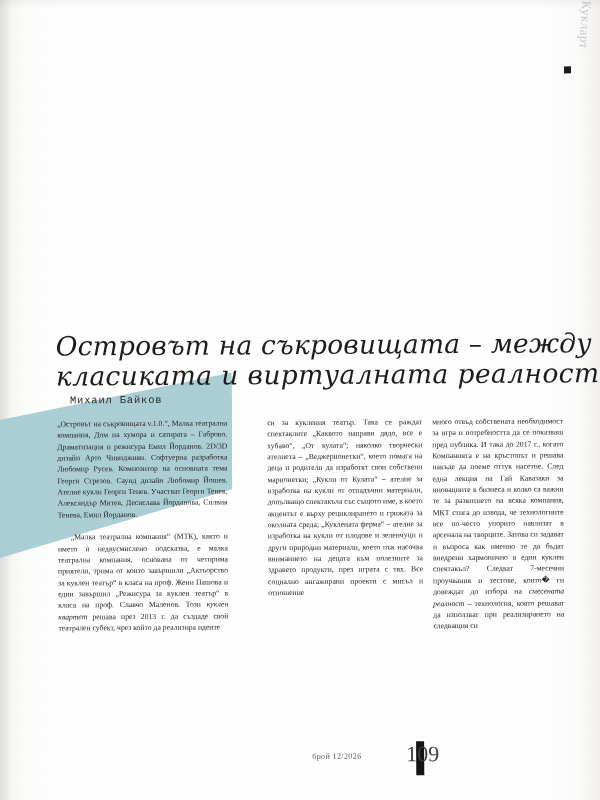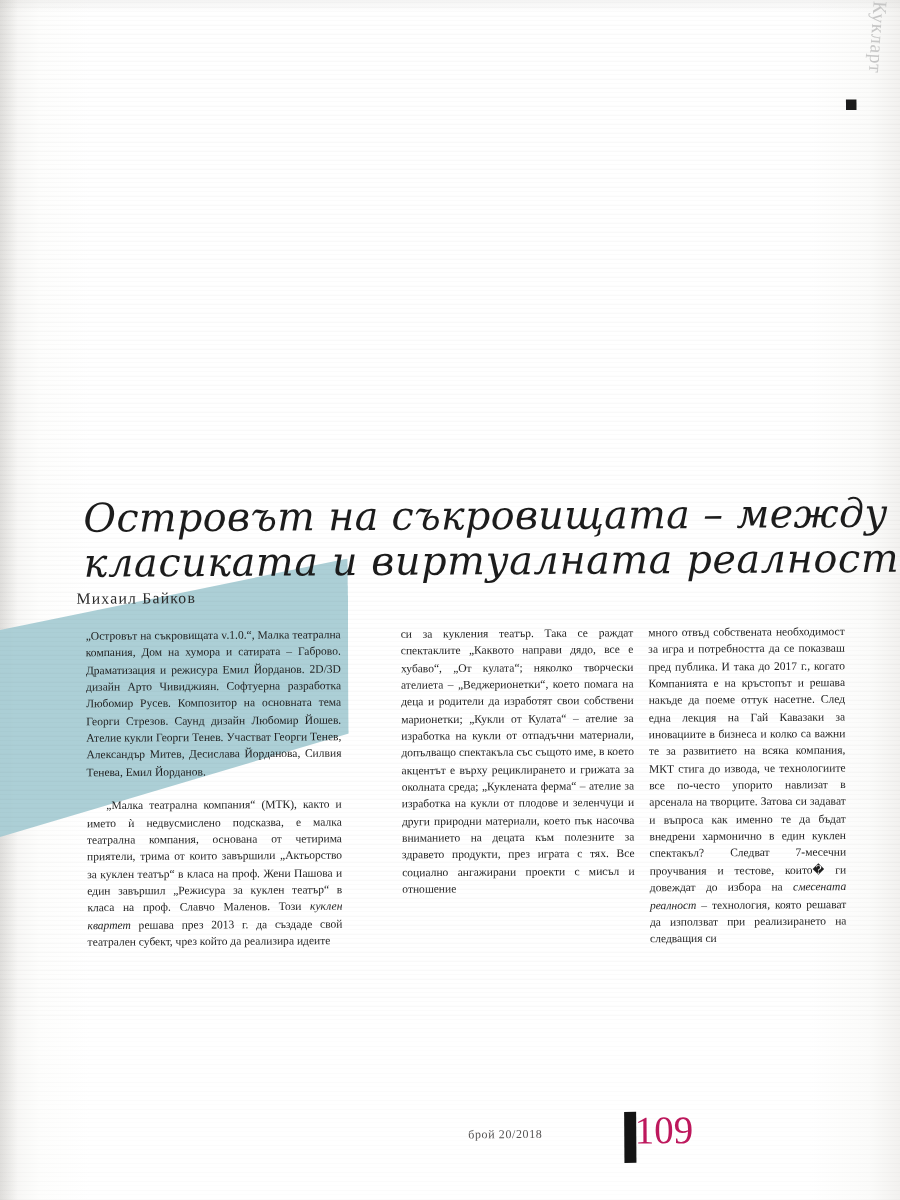--- a/index.html
+++ b/index.html
@@ -108,23 +108,23 @@
     letter-spacing: 0.2px;
     white-space: nowrap;
   }
   .title-line.l2 {
     font-size: 26.5px;
     letter-spacing: 0.4px;
   }
 
   .byline {
     position: absolute;
-    left: 51px;
+    left: 70px;
     top: 393px;
-    font-family: Liberation Serif, serif;
+    font-family: Liberation Mono, monospace;
     font-size: 10.5px;
     letter-spacing: 0.8px;
     color: #2a2a2a;
     text-align: center;
   }
 
   
   .col {
     position: absolute;
     top: 417px;
@@ -168,26 +168,26 @@
   .folio-bar {
     position: absolute;
     left: 414px;
     top: 742px;
     width: 8px;
     height: 34px;
     background: #141414;
   }
   .folio-num {
     position: absolute;
-    left: 421px;
+    left: 404px;
     top: 743px;
     font-family: "Liberation Serif", "DejaVu Serif", serif;
-    font-size: 26px;
+    font-size: 22px;
     line-height: 24px;
-    color: #be185d;
+    color: #404040;
   }
 
   
   .noise {
     position: absolute;
     inset: 0;
     pointer-events: none;
     opacity: 0.05;
     background-image:
       repeating-linear-gradient(0deg, rgba(0,0,0,0.5) 0px, rgba(0,0,0,0) 1px, rgba(0,0,0,0) 3px);
@@ -222,20 +222,20 @@
     </div>
 
     <div class="col col-2">
       <p class="cont">си за кукления театър. Така се раждат спектаклите „Каквото направи дядо, все е хубаво“, „От кулата“; няколко творчески ателиета – „Веджерионетки“, което помага на деца и родители да изработят свои собствени марионетки; „Кукли от Кулата“ – ателие за изработка на кукли от отпадъчни материали, допълващо спектакъла със същото име, в което акцентът е върху рециклирането и грижата за околната среда; „Кукленатa ферма“ – ателие за изработка на кукли от плодове и зеленчуци и други природни материали, което пък насочва вниманието на децата към полезните за здравето продукти, през играта с тях. Все социално ангажирани проекти с мисъл и отношение</p>
     </div>
 
     <div class="col col-3">
       <p class="cont"><span>много отвъд собствената необходимост за игра и потребността да се показваш пред публика. И така до 2017 г., когато Компанията е на кръстопът и решава накъде да поеме оттук насетне. След една лекция на Гай Кавазаки за иновациите в бизнеса и колко са важни те за развитието на всяка компания, МКТ стига до извода, че технологиите все по-често упорито навлизат в арсенала на творците. Затова си задават и въпроса как именно те да бъдат внедрени хармонично в един куклен спектакъл? Следват 7-месечни проучвания и тестове, които� ги довеждат до избора на </span><i>смесената реалност</i><span> – технология, която решават да използват при реализирането на следващия си</span></p>
     </div>
 
-    <div class="footer-issue">брой 20/2018</div>
+    <div class="footer-issue">брой 12/2026</div>
     <div class="folio-bar"></div>
     <div class="folio-num">109</div>
 
   </div>
 
   <div class="noise"></div>
 </div>
 
 </body></html>

